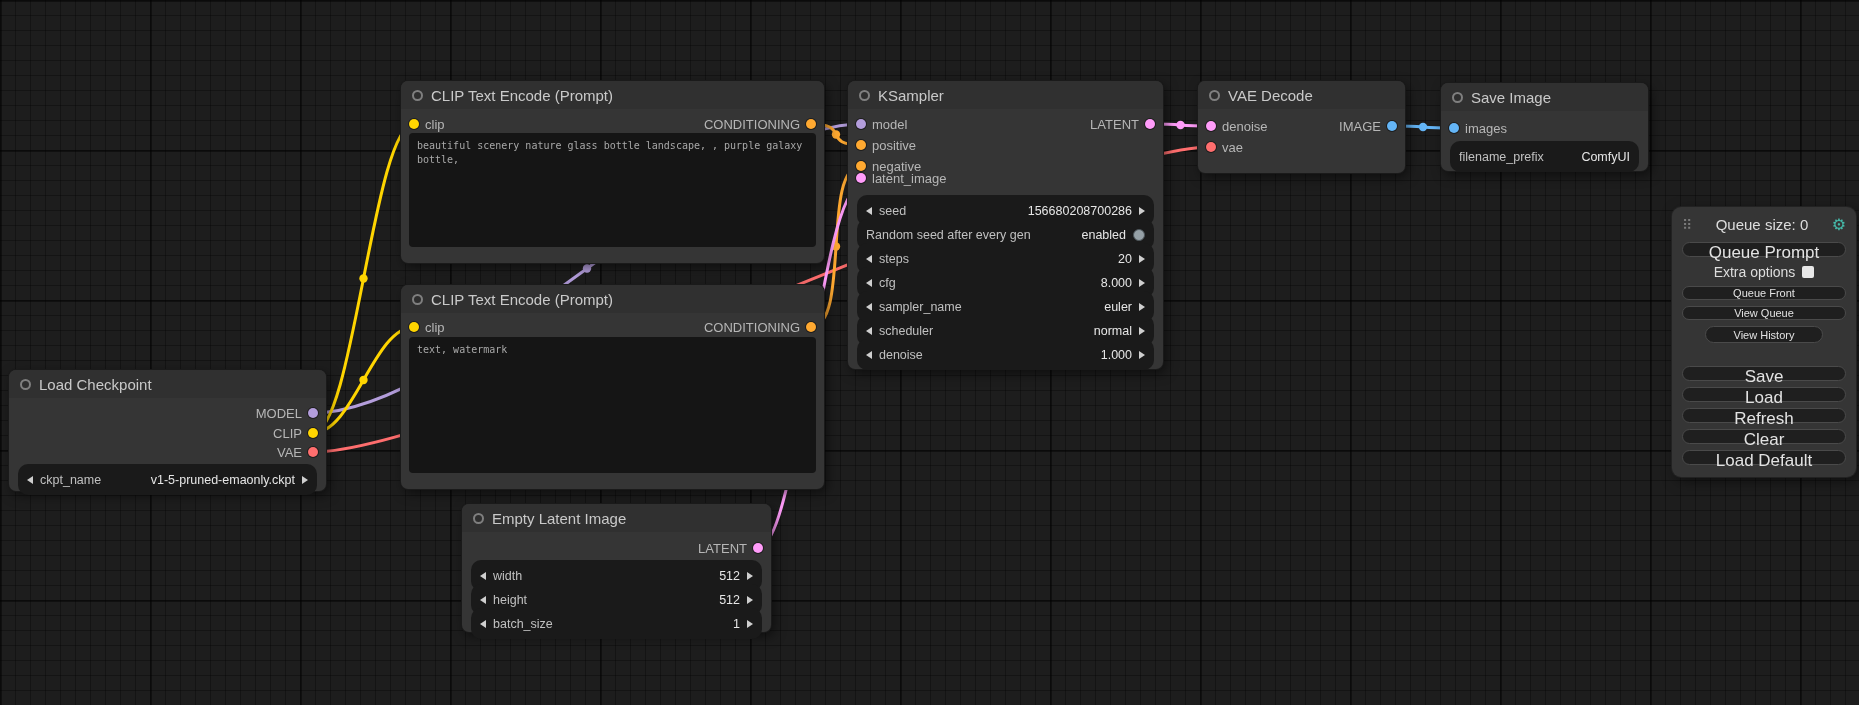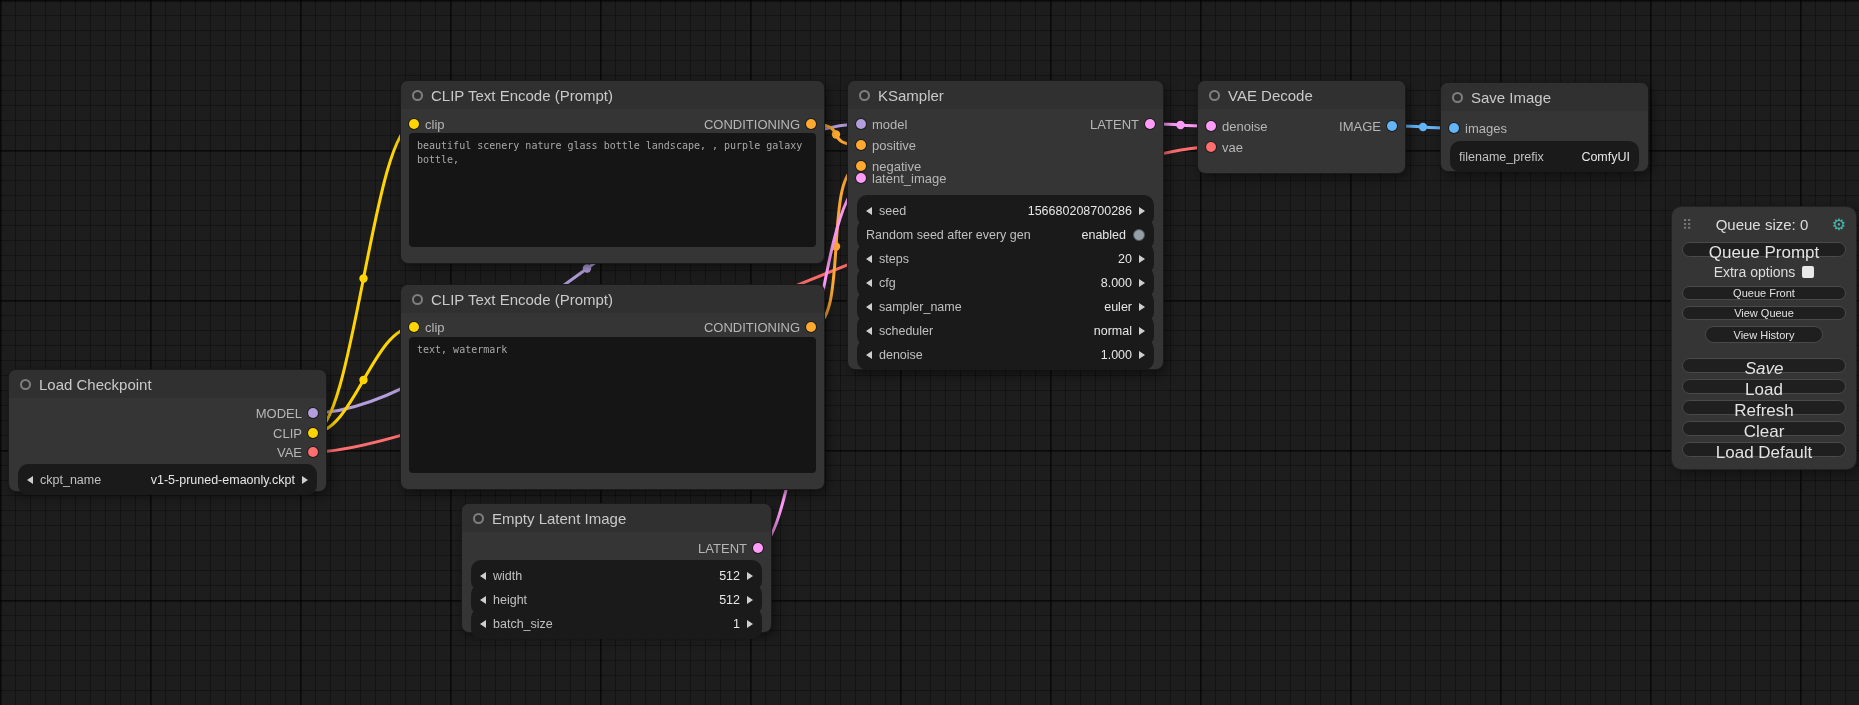--- a/index.html
+++ b/index.html
@@ -77,21 +77,21 @@
   }
   .menu-head { display:flex; align-items:center; gap:6px; font-size:15px; padding-bottom:2px; }
   .drag { color:#7a7a7a; font-size:14px; cursor:grab; }
   .qsize { flex:1; text-align:center; }
   .gear { color:#45b9a9; font-size:16px; cursor:pointer; }
   button {
     font-family:inherit; background:#1f1f1f; border:1px solid #4a4a4a;
     color:#e2e2e2; border-radius:8px; cursor:pointer;
   }
   .big { height:15px; font-size:17px; }
-  .mt  { margin-top:9px;font-style:italic; }
+  .mt  { margin-top:17px; }
   .extra-row { display:flex; align-items:center; justify-content:center; gap:7px; font-size:14px; margin-top:1px;text-align:right; }
   .cb { width:12px; height:12px; background:#e8e8e8; border-radius:2px; display:inline-block; cursor:pointer; }
   .small-row { display:flex; gap:6px;flex-direction:column; }
   .small { flex:1; height:17px; font-size:11px; border-radius:9px; padding:0; }
   .vh { flex:none; width:72%; margin:0 auto; }
 </style>
 </head>
 <body>
 
 <svg id="wires" width="1859" height="705">

